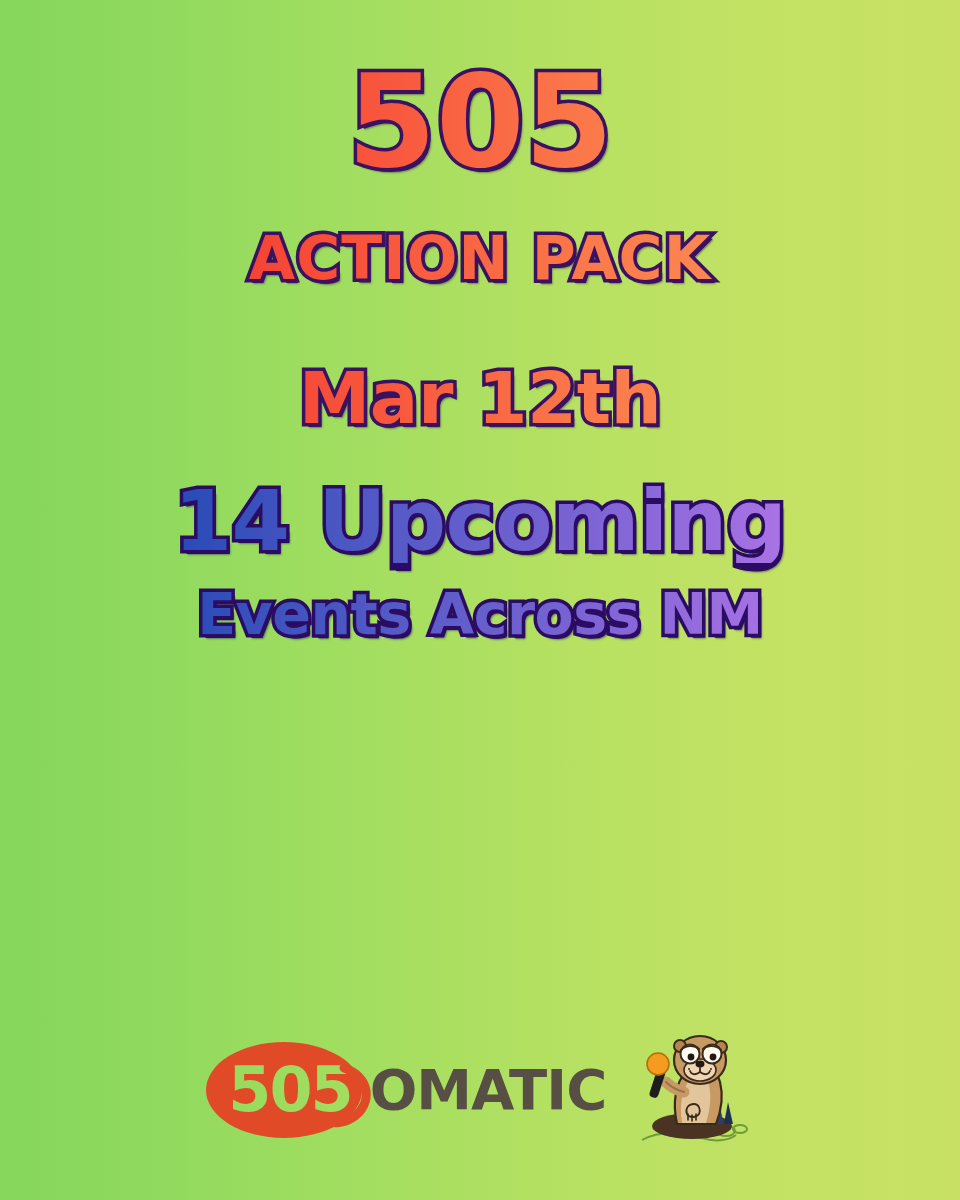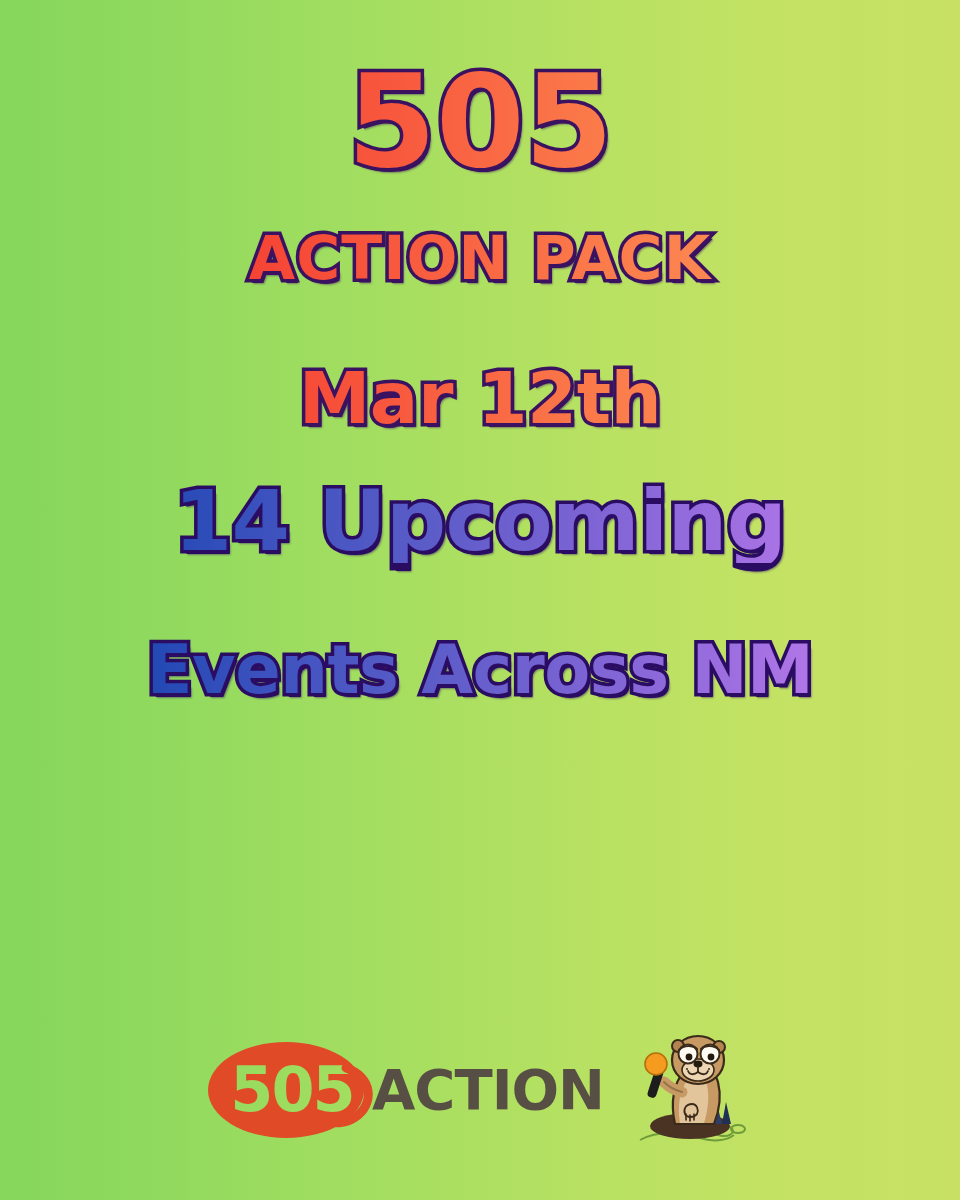--- a/index.html
+++ b/index.html
@@ -92,21 +92,21 @@
       2px 3px 0 #2b0c63,
       3px 4px 0 #2b0c63,
       4px 5px 2px rgba(43,12,99,0.45);
   }
 
   
   #line-505        { top: 58px;  height: 135px; font-size: 128px; }
   #line-actionpack { top: 228px; height: 108px; font-size: 60px;  letter-spacing: 1px; }
   #line-date       { top: 362px; height: 108px; font-size: 72px;  }
   #line-count      { top: 479px; height: 108px; font-size: 84px;  }
-  #line-events     { top: 637px; height: 108px; font-size: 67px;  }
+  #line-events     { top: 586px; height: 108px; font-size: 57px;  }
   #line-fortify    { top: 738px; height: 108px; font-size: 84px;  }
   #line-comm       { top: 858px; height: 108px; font-size: 84px;  }
 
   
   #brand {
     position: absolute;
     left: 0;
     top: 1015px;
     width: 960px;
     height: 150px;
@@ -190,21 +190,21 @@
               <rect x="0" y="0" width="168" height="104" fill="#fff"></rect>
               <text x="84" y="73" text-anchor="middle" font-family="DejaVu Sans, Liberation Sans, sans-serif" font-weight="bold" font-size="62" fill="#000" letter-spacing="-2">505</text>
             </mask>
           </defs>
           <ellipse cx="78" cy="52" rx="78" ry="48" fill="#e04a27" mask="url(#knockout)"></ellipse>
 
           <path d="M138 30 C164 38 168 66 146 80 C138 85 128 86 120 83" fill="none" stroke="#e04a27" stroke-width="9" stroke-linecap="round"></path>
         </svg>
       </div>
 
-      <div id="logo-omatic">ACTION</div>
+      <div id="logo-omatic">OMATIC</div>
     </div>
 
     <div id="mascot">
       <svg width="122" height="130" viewBox="0 0 122 130" aria-hidden="true">
 
         <path d="M10 112 C28 102 52 104 70 110 C82 114 96 113 104 107" fill="none" stroke="#6f9c3a" stroke-width="2"></path>
         <ellipse cx="94" cy="103" rx="9" ry="5" fill="none" stroke="#6f9c3a" stroke-width="2"></ellipse>
         <ellipse cx="108" cy="101" rx="7" ry="4" fill="none" stroke="#6f9c3a" stroke-width="2"></ellipse>
 
         <ellipse cx="60" cy="98" rx="40" ry="13" fill="#4b3323"></ellipse>

